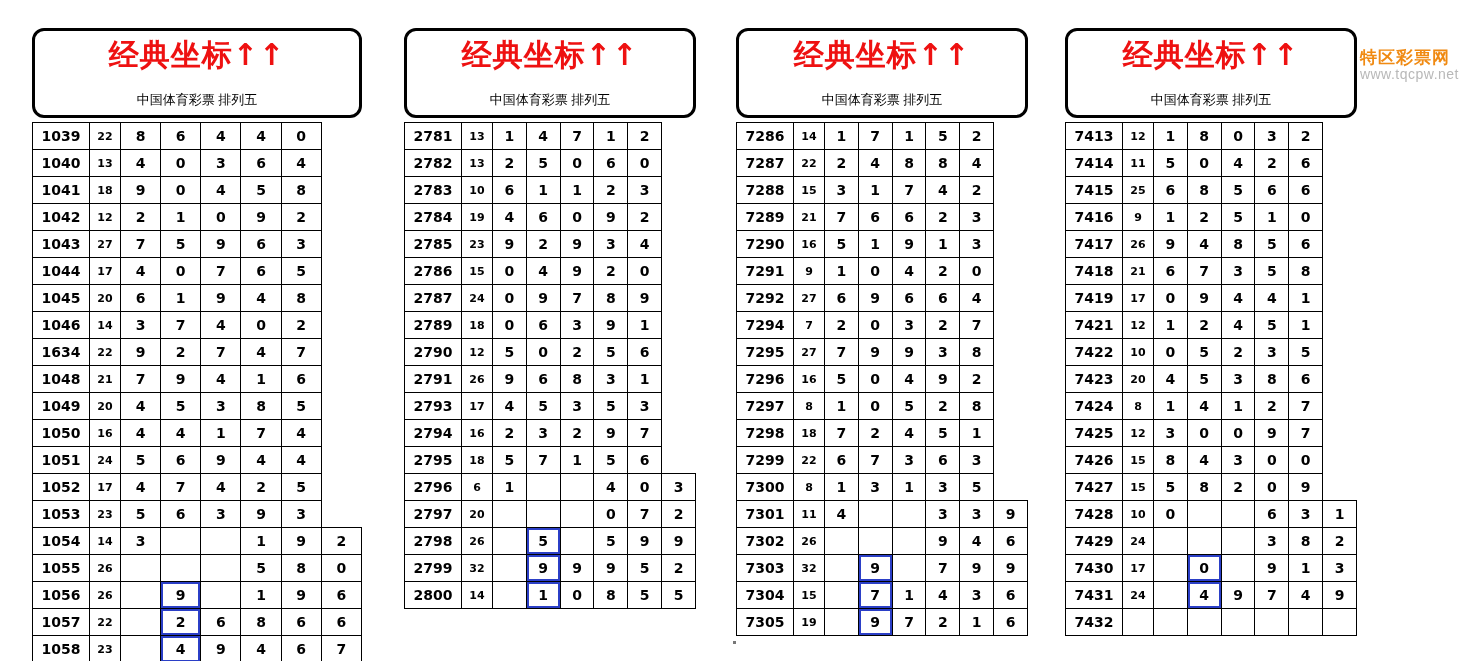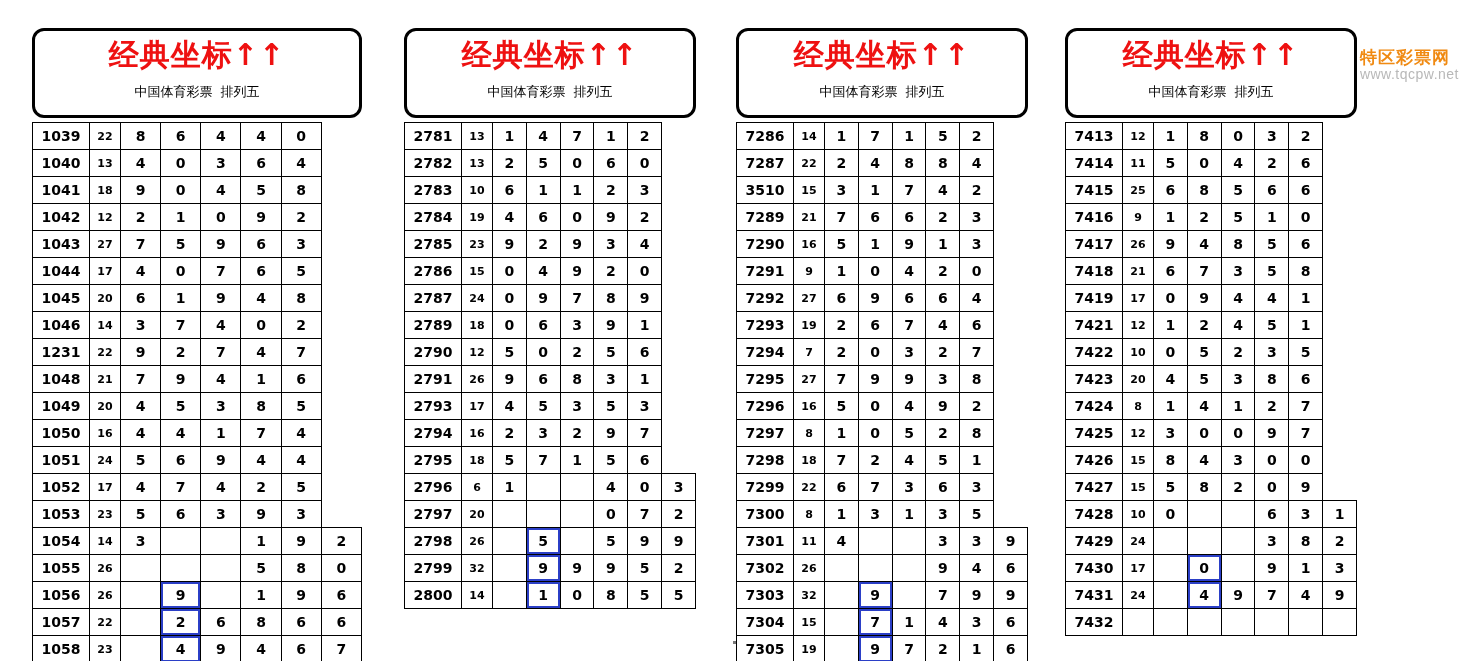--- a/index.html
+++ b/index.html
@@ -15,21 +15,21 @@
   .panels{position:absolute;left:0;top:28px;width:1467px;display:flex;gap:0;}
   .panel{position:relative;}
   .p0{margin-left:32px;width:330px;}
   .p1{margin-left:42px;width:292px;}
   .p2{margin-left:40px;width:292px;}
   .p3{margin-left:37px;width:292px;}
 
   .head{border:3px solid #000;border-radius:12px;background:#fff;height:90px;box-sizing:border-box;
         display:flex;flex-direction:column;align-items:center;justify-content:flex-start;padding-top:8px;gap:12px;}
   .head .title{color:#ee1111;font-size:30px;font-weight:bold;font-family:"DejaVu Sans",sans-serif;line-height:1.05;letter-spacing:1px;}
-  .head .subtitle{color:#000;font-size:13px;font-family:Liberation Mono, monospace;}
+  .head .subtitle{color:#000;font-size:13px;margin-top:8px;font-family:Liberation Sans, sans-serif;}
 
   table.grid{border-collapse:collapse;width:100%;margin-top:4px;table-layout:fixed;}
   table.grid td{border:1px solid #000;height:24px;text-align:center;vertical-align:middle;
       font-family:"DejaVu Sans",sans-serif;background:#fff;}
   td.c-id{font-size:14px;font-weight:bold;width:54px;}
   td.c-sum{font-size:11px;font-weight:bold;width:28px;}
   td.c-d{font-size:14px;font-weight:bold;}
   td.red{background:#ee1111;color:#fff;}
   td.yellow{background:#ffff00;}
   td.blue-box{box-shadow:inset 0 0 0 2px #2b3fc7;}
@@ -123,21 +123,21 @@
           <tr>
             <td class="c-id">1046</td>
             <td class="c-sum">14</td>
             <td class="c-d">3</td>
             <td class="c-d">7</td>
             <td class="c-d">4</td>
             <td class="c-d">0</td>
             <td class="c-d">2</td>
           </tr>
           <tr>
-            <td class="c-id">1231</td>
+            <td class="c-id">1634</td>
             <td class="c-sum">22</td>
             <td class="c-d">9</td>
             <td class="c-d">2</td>
             <td class="c-d">7</td>
             <td class="c-d">4</td>
             <td class="c-d">7</td>
           </tr>
           <tr>
             <td class="c-id">1048</td>
             <td class="c-sum">21</td>
@@ -443,21 +443,21 @@
           <tr>
             <td class="c-id">7287</td>
             <td class="c-sum">22</td>
             <td class="c-d">2</td>
             <td class="c-d">4</td>
             <td class="c-d">8</td>
             <td class="c-d">8</td>
             <td class="c-d">4</td>
           </tr>
           <tr>
-            <td class="c-id">3510</td>
+            <td class="c-id">7288</td>
             <td class="c-sum">15</td>
             <td class="c-d">3</td>
             <td class="c-d">1</td>
             <td class="c-d">7</td>
             <td class="c-d">4</td>
             <td class="c-d">2</td>
           </tr>
           <tr>
             <td class="c-id">7289</td>
             <td class="c-sum">21</td>
@@ -486,29 +486,20 @@
             <td class="c-d">0</td>
           </tr>
           <tr>
             <td class="c-id">7292</td>
             <td class="c-sum">27</td>
             <td class="c-d">6</td>
             <td class="c-d">9</td>
             <td class="c-d">6</td>
             <td class="c-d">6</td>
             <td class="c-d">4</td>
-          </tr>
-          <tr>
-            <td class="c-id">7293</td>
-            <td class="c-sum">19</td>
-            <td class="c-d">2</td>
-            <td class="c-d">6</td>
-            <td class="c-d">7</td>
-            <td class="c-d">4</td>
-            <td class="c-d">6</td>
           </tr>
           <tr>
             <td class="c-id">7294</td>
             <td class="c-sum">7</td>
             <td class="c-d">2</td>
             <td class="c-d">0</td>
             <td class="c-d">3</td>
             <td class="c-d">2</td>
             <td class="c-d">7</td>
           </tr>

